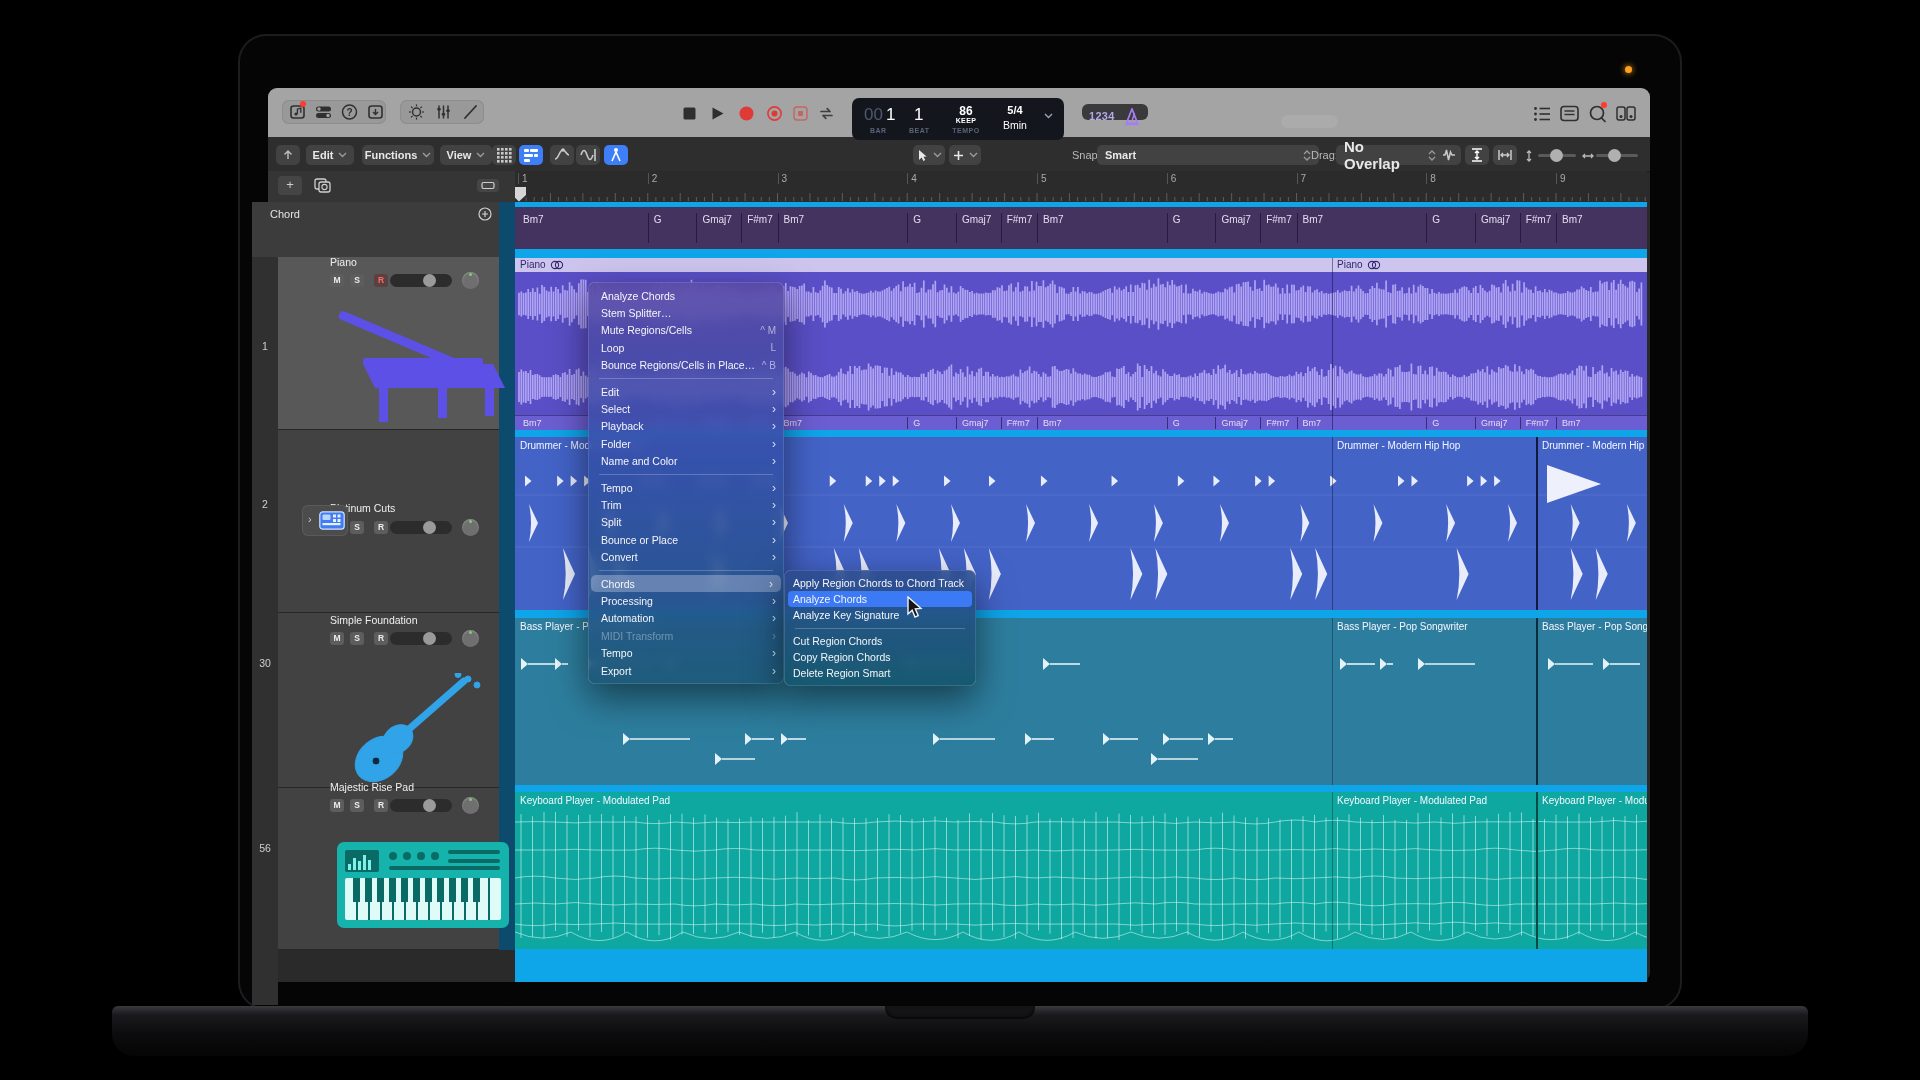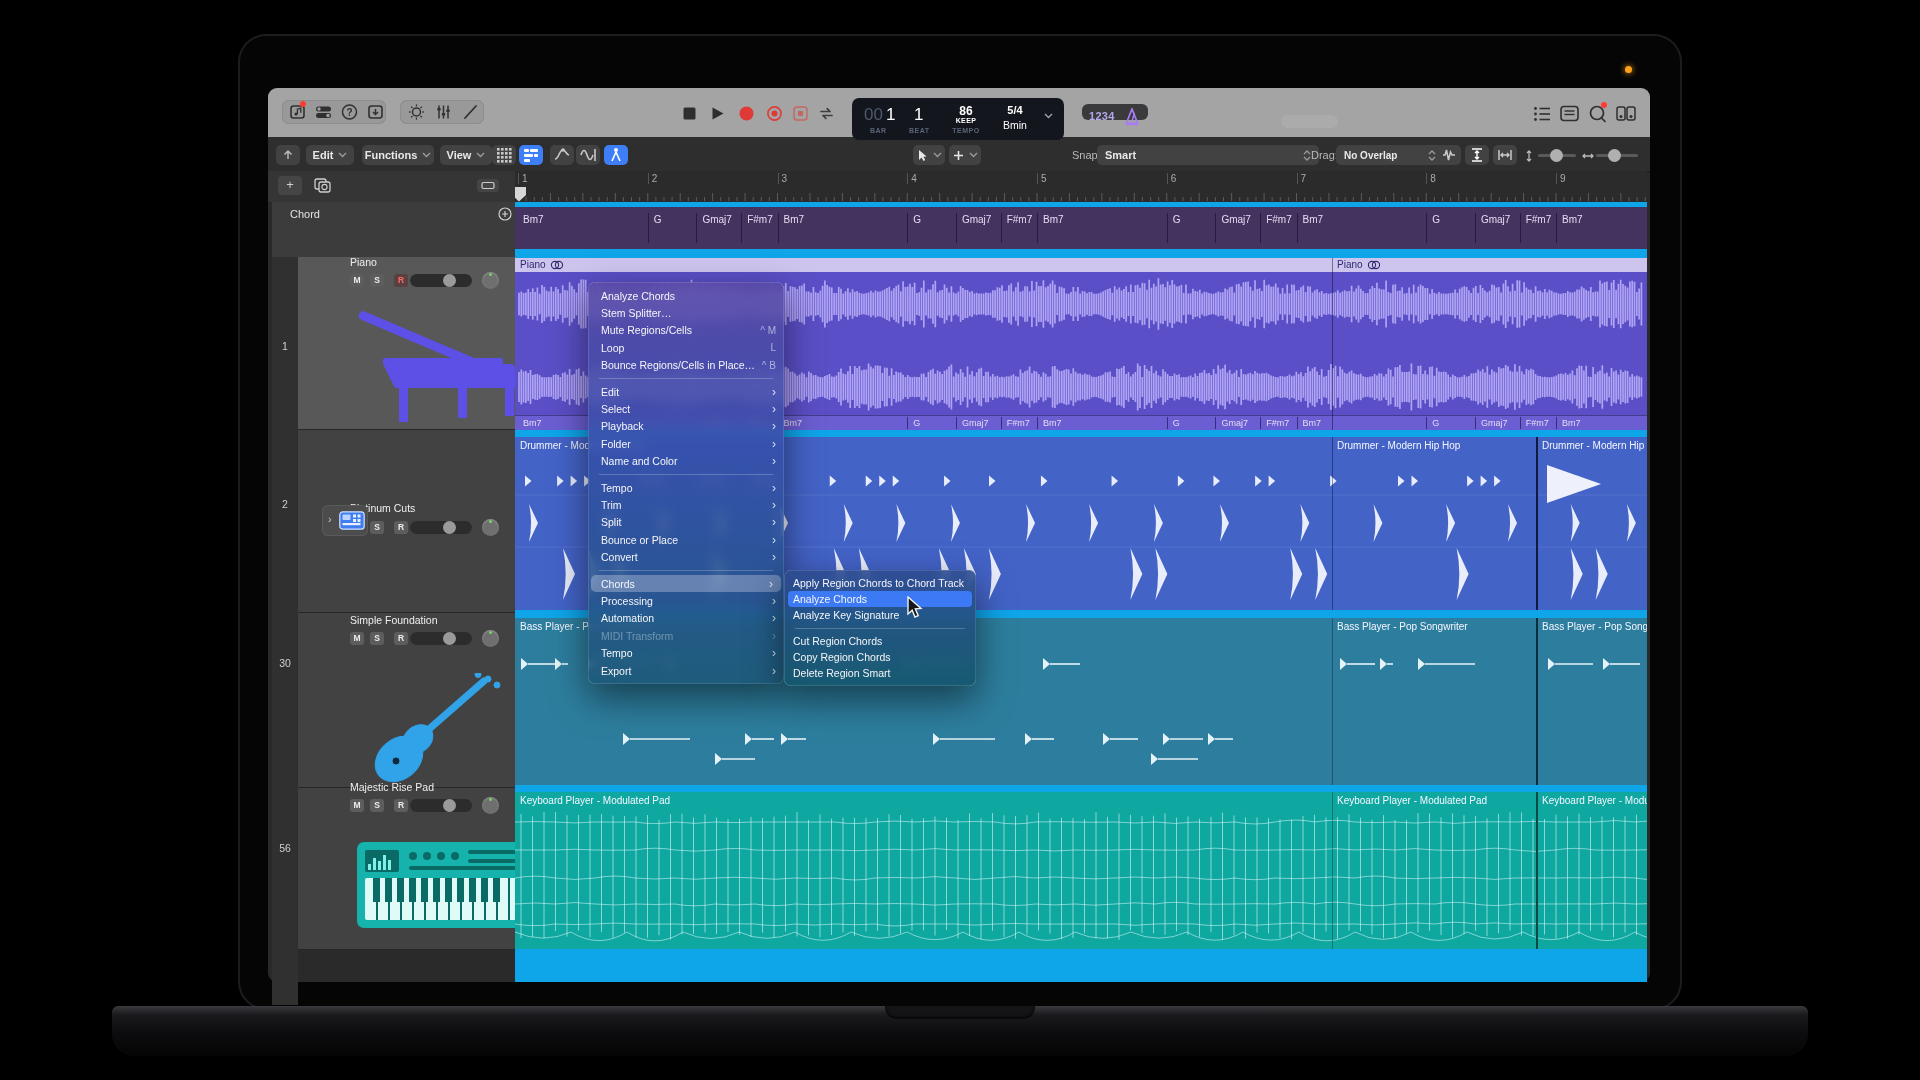--- a/index.html
+++ b/index.html
@@ -27,21 +27,21 @@
   .lcd .tiny{font-size:7px;letter-spacing:.5px;color:#5a6478;font-weight:bold;}
   .btn2{position:absolute;height:20px;top:145px;background:#424242;border-radius:5px;color:#e8e8e8;
         font-size:11px;display:flex;align-items:center;justify-content:center;gap:5px;}
   .ibtn{position:absolute;width:24px;height:20px;top:145px;background:#424242;border-radius:5px;
         display:flex;align-items:center;justify-content:center;}
   .blue{background:#3e7ef7 !important;}
   .lbl2{position:absolute;top:149px;font-size:11px;color:#b9b9b9;}
   
   .leftstrip{position:absolute;left:268px;top:171px;width:247px;height:31px;background:#353535;border-bottom:1px solid #262626;}
   .ruler{position:absolute;left:515px;top:171px;width:1132px;height:31px;background:#2b2b2b;border-bottom:1px solid #1f1f1f;overflow:hidden;}
-  .headers{position:absolute;left:272px;top:202px;width:277px;height:748px;background:#0c4a6e;}
+  .headers{position:absolute;left:252px;top:202px;width:277px;height:748px;background:#0c4a6e;}
   .lanes{position:absolute;left:515px;top:202px;width:1132px;height:780px;background:#0ea5e9;overflow:hidden;}
   .gutter{position:absolute;left:0;top:55px;width:26px;height:748px;background:#303030;}
   .tnum{position:absolute;left:0;width:26px;text-align:center;color:#cfcfcf;font-size:10.5px;}
   .trow{position:absolute;left:26px;width:221px;box-sizing:border-box;border-bottom:1px solid #272727;}
   .tname{position:absolute;font-size:10.5px;color:#efefef;white-space:nowrap;}
   .msr{position:absolute;width:14px;height:13px;border-radius:3px;background:#5d5d5d;color:#ececec;
        font-size:8.5px;font-weight:bold;text-align:center;line-height:13px;}
   .slider{position:absolute;width:62px;height:13px;border-radius:7px;background:#2c2c2c;}
   .sknob{position:absolute;width:13px;height:13px;border-radius:50%;background:#9a9a9a;}
   .pknob{position:absolute;width:17px;height:17px;border-radius:50%;background:#6f6f6f;box-shadow:inset 0 1px 2px rgba(255,255,255,.25);}
@@ -998,21 +998,21 @@
       </div>
       <div class="lbl2" style="left: 1072px;">Snap:</div>
       <div class="btn2" style="left: 1097px; width: 206px; justify-content: flex-start; padding: 0px 8px;">
         <div style="flex: 1 1 0%; font-weight: bold;">Smart</div>
         <svg width="8" height="11" viewBox="0 0 8 11">
           <path d="M1 4 L4 1 L7 4 M1 7 L4 10 L7 7" fill="none" stroke="#9a9a9a" stroke-width="1.3"></path>
         </svg>
       </div>
       <div class="lbl2" style="left: 1311px;">Drag:</div>
       <div class="btn2" style="left: 1336px; width: 92px; justify-content: flex-start; padding: 0px 8px;">
-        <div style="flex: 1 1 0%; font-weight: bold; font-size: 10px;">No Overlap</div>
+        <div style="flex: 1 1 0%; font-weight: bold; font-size: 15px;">No Overlap</div>
         <svg width="8" height="11" viewBox="0 0 8 11">
           <path d="M1 4 L4 1 L7 4 M1 7 L4 10 L7 7" fill="none" stroke="#9a9a9a" stroke-width="1.3"></path>
         </svg>
       </div>
       <div class="ibtn" style="left: 1437px;">
         <svg width="16" height="16" viewBox="0 0 16 16">
           <path d="M2 8h2l1.5-5 2 10 2-8 1.5 3H14" fill="none" stroke="#c9c9c9" stroke-width="1.5"></path>
         </svg>
       </div>
       <div class="ibtn" style="left: 1465px;">

